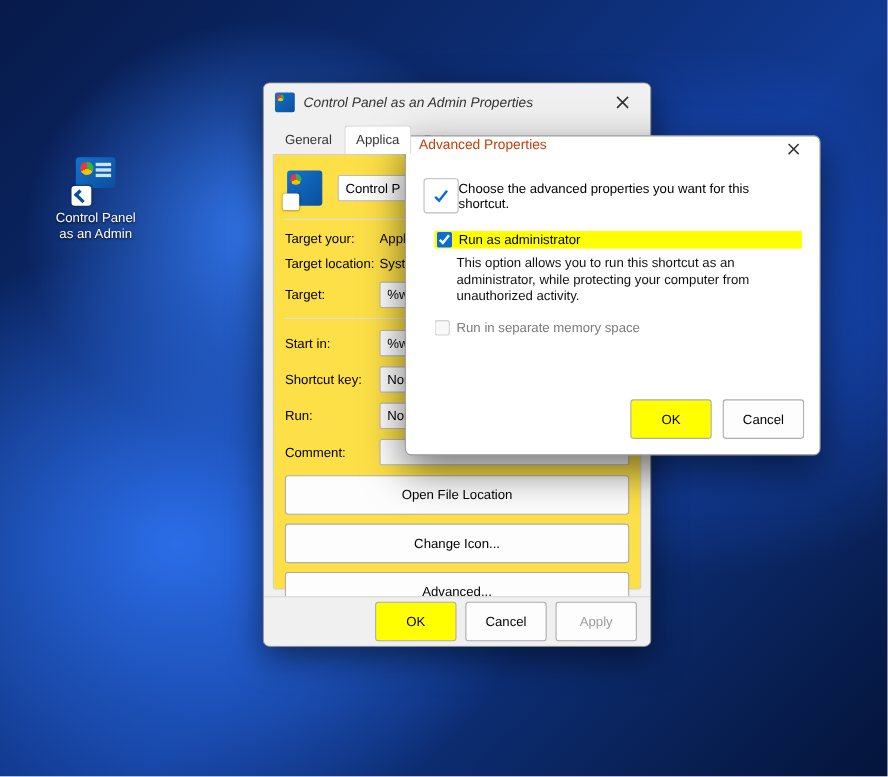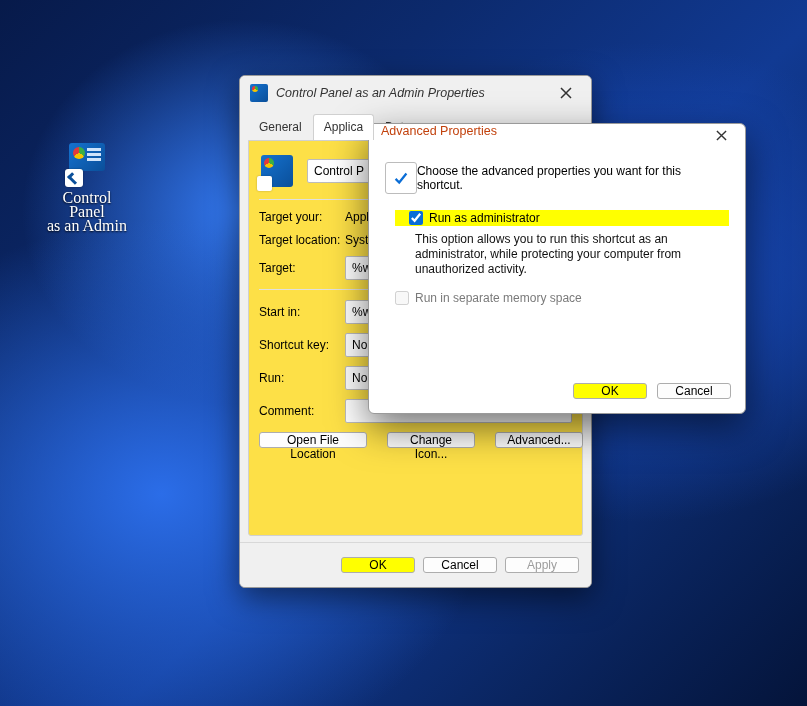--- a/index.html
+++ b/index.html
@@ -13,21 +13,21 @@
       linear-gradient(135deg,#071a4a 0%, #0c2a6d 30%, #113a93 55%, #0a2560 80%, #04143a 100%);
   }
   
   .dicon{position:absolute;left:46px;top:143px;width:82px;text-align:center;cursor:pointer;}
   .dicon .img{width:44px;height:44px;margin:0 auto 4px;position:relative;}
   .dicon .img .panel{position:absolute;left:4px;top:0;width:36px;height:28px;background:linear-gradient(135deg,#1572cf,#0a4f9a);border-radius:3px;}
   .dicon .img .panel::before{content:"";position:absolute;left:4px;top:4px;width:12px;height:12px;border-radius:50%;background:conic-gradient(#3cb043 0 120deg,#f5c400 120deg 240deg,#e23b3b 240deg 360deg);}
   .dicon .img .panel::after{content:"";position:absolute;right:4px;top:5px;width:14px;height:3px;background:#cfe4fb;box-shadow:0 5px 0 #cfe4fb,0 10px 0 #cfe4fb;}
   .dicon .img .arrow{position:absolute;left:0;bottom:0;width:18px;height:18px;background:#fff;border-radius:3px;box-shadow:0 0 2px rgba(0,0,0,.4);}
   .dicon .img .arrow::before{content:"";position:absolute;left:3px;top:6px;width:8px;height:4px;border-left:3px solid #0a4f9a;border-bottom:3px solid #0a4f9a;transform:rotate(45deg);} 
-  .dicon .lbl{color:#fff;font-size:16px;line-height:14px;text-shadow:0 1px 2px rgba(0,0,0,.9);font-family:Liberation Serif, serif;}
+  .dicon .lbl{color:#fff;font-size:12px;line-height:14px;text-shadow:0 1px 2px rgba(0,0,0,.9);}
 
   
   .win{position:absolute;left:239px;top:75px;width:351px;height:511px;background:#f0f0f0;border:1px solid #9a9a9a;box-shadow:0 10px 30px rgba(0,0,0,.5);border-radius:6px;overflow:hidden;}
   .titlebar{height:34px;display:flex;align-items:center;padding:0 6px 0 10px;background:#f0f0f0;font-style:italic;}
   .titlebar .ticon{width:18px;height:18px;margin-right:8px;position:relative;flex:none;}
   .titlebar .ticon .p{position:absolute;inset:0;background:linear-gradient(135deg,#1572cf,#0a4f9a);border-radius:2px;}
   .titlebar .ticon .p::before{content:"";position:absolute;left:2px;top:2px;width:6px;height:6px;border-radius:50%;background:conic-gradient(#3cb043 0 120deg,#f5c400 120deg 240deg,#e23b3b 240deg 360deg);}
   .titlebar .ttl{flex:1;color:#333;font-size:12.5px;}
   .titlebar .close{width:38px;height:26px;display:flex;align-items:center;justify-content:center;border-radius:4px;}
   .titlebar .close svg{width:12px;height:12px;stroke:#333;stroke-width:1.5;}
@@ -42,22 +42,22 @@
   .hdr .bigicon .p{position:absolute;inset:2px;background:linear-gradient(135deg,#1572cf,#0a4f9a);border-radius:3px;}
   .hdr .bigicon .p::before{content:"";position:absolute;left:3px;top:3px;width:10px;height:10px;border-radius:50%;background:conic-gradient(#3cb043 0 120deg,#f5c400 120deg 240deg,#e23b3b 240deg 360deg);}
   .hdr .bigicon .ar{position:absolute;left:-2px;bottom:-2px;width:15px;height:15px;background:#fff;border-radius:2px;box-shadow:0 0 2px rgba(0,0,0,.3);}
   .hdr input{flex:1;border:1px solid #bcbcbc;height:22px;padding:0 6px;font:inherit;border-radius:2px;}
 
   .sep{border:none;border-top:1px solid #e0e0e0;margin:6px 0 10px;}
   .frow{display:flex;align-items:center;margin-bottom:9px;font-size:12px;}
   .frow .flbl{width:86px;color:#000;}
   .frow .fval{flex:1;overflow:hidden;white-space:nowrap;}
   .frow input,.frow select{flex:1;border:1px solid #bcbcbc;height:22px;padding:0 6px;font:inherit;border-radius:2px;min-width:0;}
-  .brow{display:flex;gap:20px;justify-content:flex-start;margin-top:8px;}
-  .btn{min-width:88px;height:16px;border:1px solid #adadad;background:#fdfdfd;border-radius:3px;font:inherit;cursor:pointer;padding:0 8px;}
+  .brow{display:flex;gap:8px;justify-content:flex-start;margin-top:8px;flex-direction:column;}
+  .btn{min-width:88px;height:36px;border:1px solid #adadad;background:#fdfdfd;border-radius:3px;font:inherit;cursor:pointer;padding:0 8px;}
   .btn:disabled{color:#9d9d9d;cursor:default;}
 
   .footer{position:absolute;left:0;right:0;bottom:0;height:44px;display:flex;align-items:center;justify-content:flex-end;gap:8px;padding:0 12px;background:#f0f0f0;border-top:1px solid #d8d8d8;}
   .hl{background:#ffff00;}
 
   
   .adv{position:absolute;left:368px;top:123px;width:376px;height:289px;background:#fff;border:1px solid #9a9a9a;box-shadow:0 14px 38px rgba(0,0,0,.55);border-radius:6px;}
   .adv .atitle{height:30px;display:flex;align-items:flex-start;padding:0 8px 0 12px;font-size:12.5px;color:#c2410c;}
   .adv .atitle .attl{flex:1;}
   .adv .abody{padding:8px 16px 0;}
@@ -174,21 +174,21 @@
       <div class="leadrow">
         <div class="ckicon">
           <svg viewBox="0 0 20 20">
               <path d="M4 11 L8 15 L16 5"></path>
             </svg>
         </div>
         <div>Choose the advanced properties you want for this shortcut.</div>
       </div>
 
       <div class="opt">
-        <label class="hl" style="padding:1px 16px 1px 14px;">
+        <label class="hl" style="padding:1px 16px 1px 2px;">
           <input type="checkbox" checked="" style="">
           <span>Run as administrator</span>
         </label>
       </div>
       <div class="desc">This option allows you to run this shortcut as an administrator, while protecting your computer from unauthorized activity.</div>
 
       <div class="opt">
         <label style="color:#7a7a7a;">
           <input type="checkbox" disabled="" style="">
           <span>Run in separate memory space</span>

